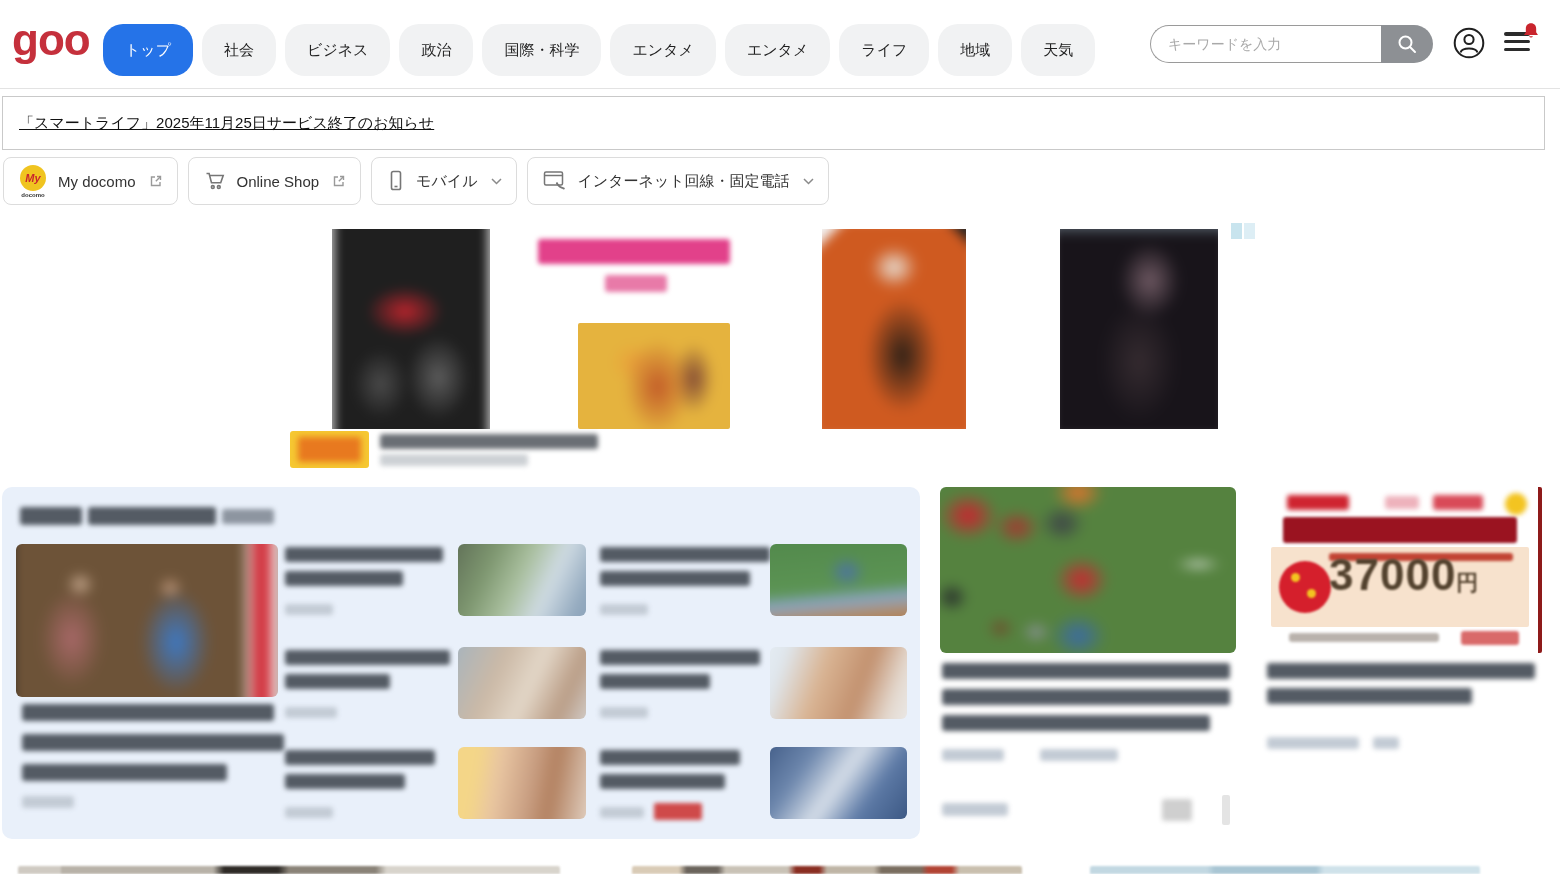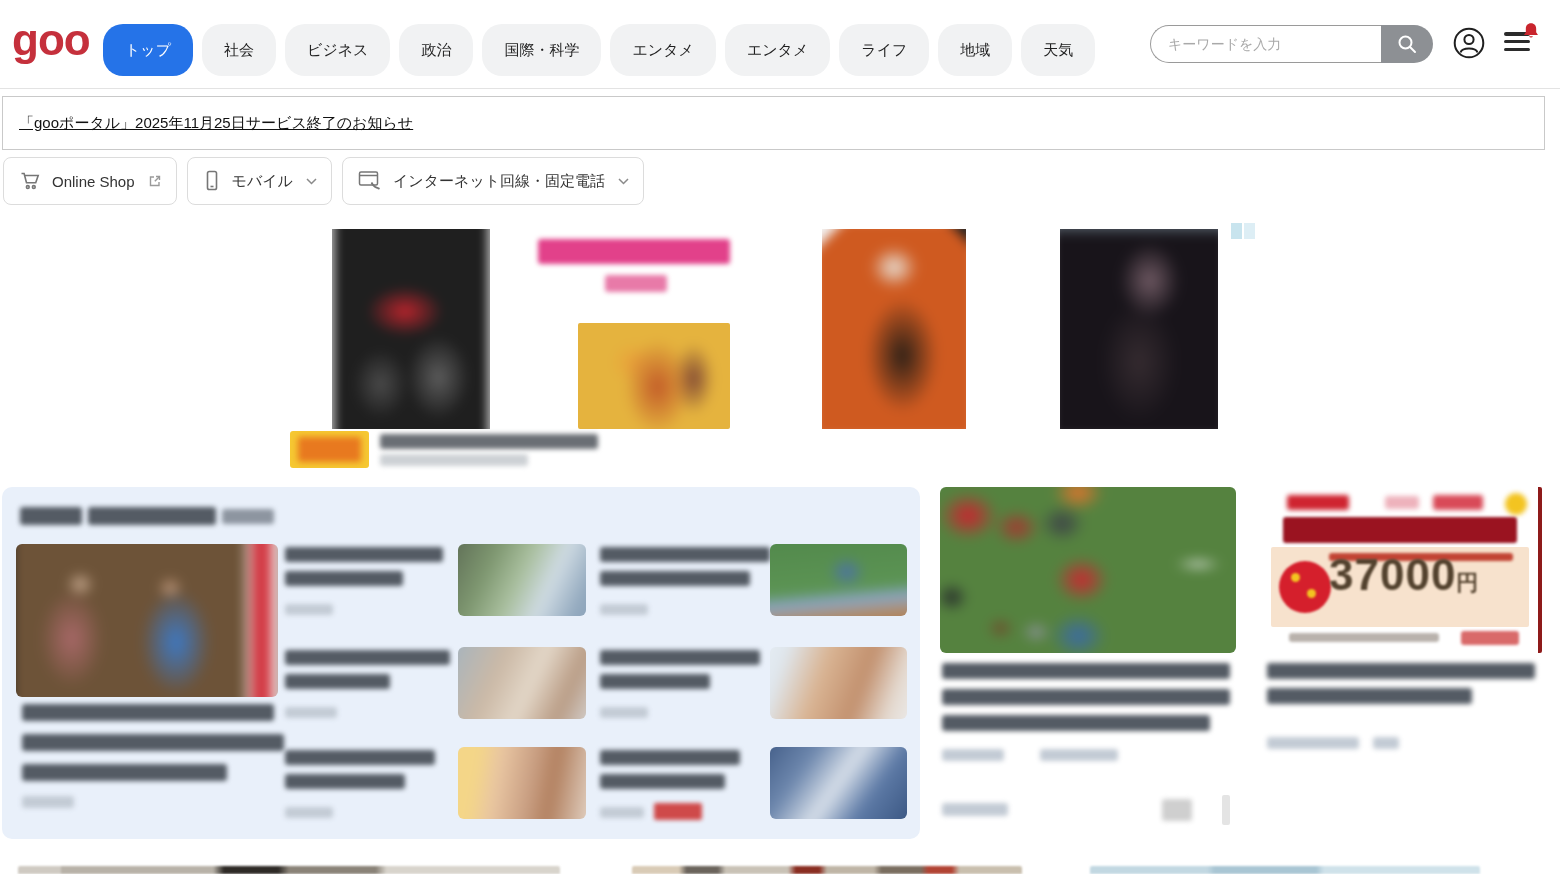--- a/index.html
+++ b/index.html
@@ -119,25 +119,39 @@
       <span class="menu-bell">
         <svg width="18" height="18" viewBox="0 0 16 16">
           <path fill="#c9252d" d="M8 1.2c-2.9 0-4.6 2.1-4.6 4.7v3.3L1.8 11.6h12.4L12.6 9.2V5.9C12.6 3.3 10.9 1.2 8 1.2z"></path>
           <path fill="#c9252d" d="M6.3 12.6a1.8 1.8 0 0 0 3.4 0z"></path>
         </svg>
       </span>
     </button>
   </div>
 
   <div class="notice">
-    <a>「gooポータル」2025年11月25日サービス終了のお知らせ</a>
+    <a>「スマートライフ」2025年11月25日サービス終了のお知らせ</a>
   </div>
 
   <div class="services">
 
+    <div class="svc">
+      <span class="ic mydocomo-badge">
+        <span class="circ">My</span>
+        <span class="sub">docomo</span>
+      </span>
+      <span>My docomo</span>
+      <span class="trail">
+        <svg width="14" height="14" viewBox="0 0 14 14" fill="none" stroke="#9a9a9a" stroke-width="1.4">
+          <path d="M6 3H2.5v8.5H11V8"></path>
+            <path d="M8 2.5h3.5V6"></path>
+            <path d="M11.3 2.7 6.8 7.2"></path>
+        </svg>
+      </span>
+    </div>
 
     <div class="svc">
       <span class="ic">
         <svg width="24" height="22" viewBox="0 0 24 22" fill="none" stroke="#767676" stroke-width="1.6">
           <path d="M3.5 3.5h2.6l2.4 9.3h9.2l2.5-7.3H7"></path>
           <circle cx="9.8" cy="17" r="1.4"></circle>
             <circle cx="15.8" cy="17" r="1.4"></circle>
         </svg>
       </span>
       <span>Online Shop</span>

